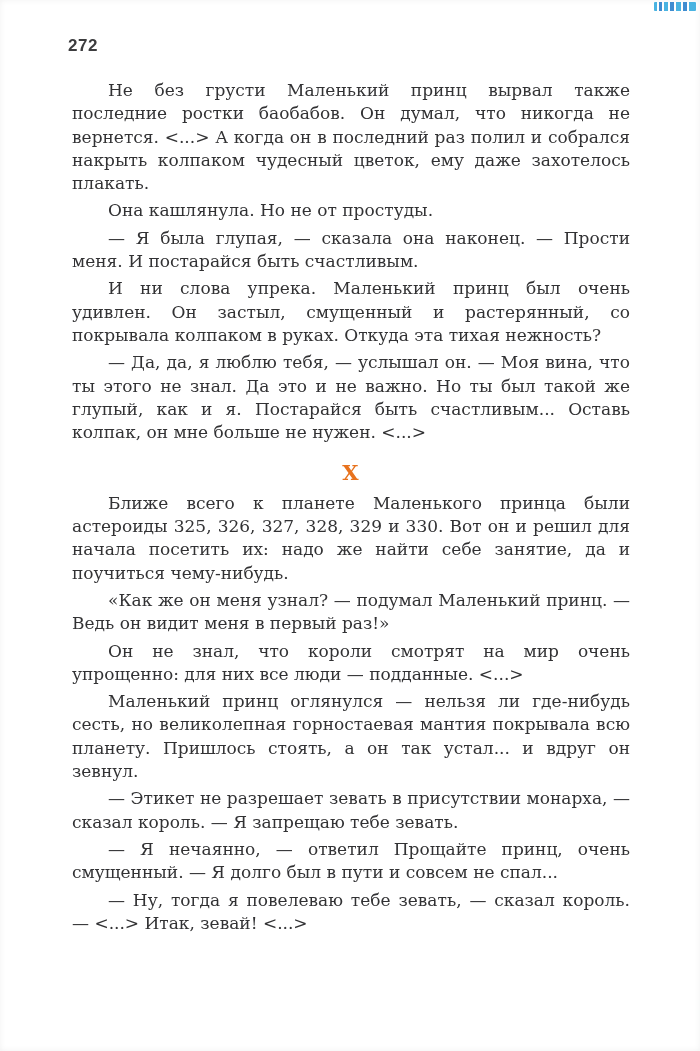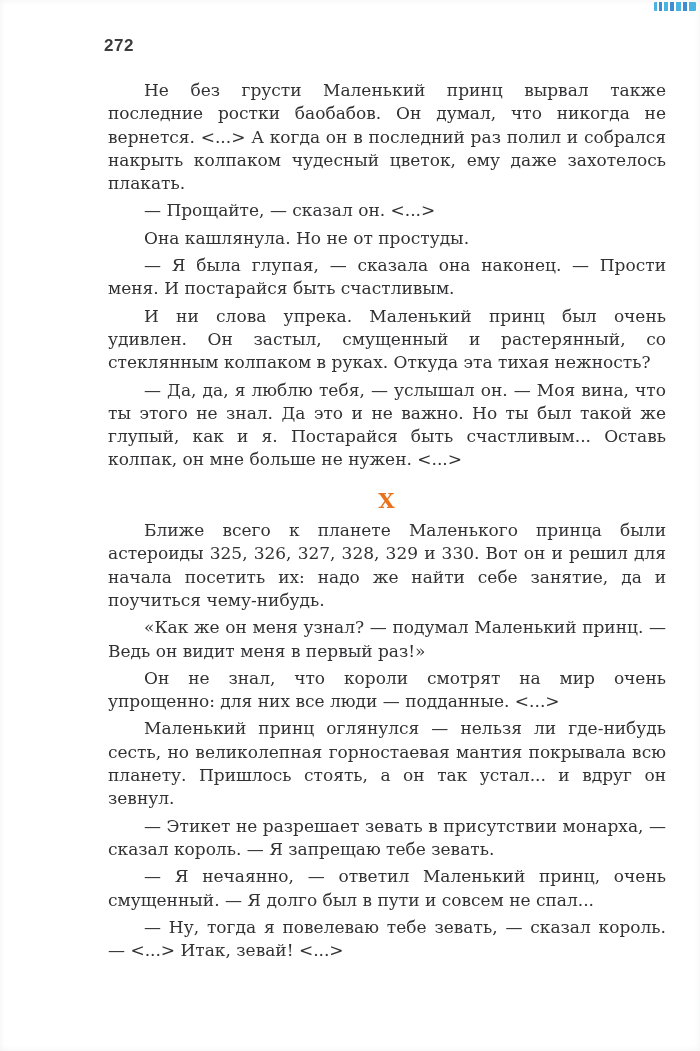--- a/index.html
+++ b/index.html
@@ -11,21 +11,21 @@
     position: relative;
     width: 700px;
     height: 1051px;
     margin: 0 auto;
     background: #ffffff;
     overflow: hidden;
     box-shadow: inset 0 0 6px rgba(0,0,0,0.06);
     font-family: "DejaVu Serif", serif;
   }
   .page-inner {
-    padding: 36px 66px 0 104px;
+    padding: 36px 66px 0 68px;
   }
   
   .runhead {
     display: flex;
     align-items: baseline;
     gap: 8px;
     font-family: "Liberation Sans", sans-serif;
     white-space: nowrap;
   }
   .page-num {
@@ -103,30 +103,29 @@
 
   <div class="page-inner">
     <header>
       <div class="runhead">
         <span class="page-num">272</span>
       </div>
     </header>
 
     <main class="body-text">
       <p>Не без грусти Маленький принц вырвал также последние ростки баобабов. Он думал, что никогда не вернется. &lt;...&gt; А когда он в последний раз полил и собрался накрыть колпаком чудесный цветок, ему даже захотелось плакать.</p>
-      <p>— Прощайте, — сказал он. &lt;...&gt;</p>
       <p>Она кашлянула. Но не от простуды.</p>
       <p>— Я была глупая, — сказала она наконец. — Прости меня. И постарайся быть счастливым.</p>
-      <p>И ни слова упрека. Маленький принц был очень удивлен. Он застыл, смущенный и растерянный, со стеклянным колпаком в руках. Откуда эта тихая нежность?</p>
+      <p>И ни слова упрека. Маленький принц был очень удивлен. Он застыл, смущенный и растерянный, со покрывала колпаком в руках. Откуда эта тихая нежность?</p>
       <p>— Да, да, я люблю тебя, — услышал он. — Моя вина, что ты этого не знал. Да это и не важно. Но ты был такой же глупый, как и я. Постарайся быть счастливым... Оставь колпак, он мне больше не нужен. &lt;...&gt;</p>
 
       <h2 class="chapter">X</h2>
 
       <p>Ближе всего к планете Маленького принца были астероиды 325, 326, 327, 328, 329 и 330. Вот он и решил для начала посетить их: надо же найти себе занятие, да и поучиться чему-нибудь.</p>
       <p>«Как же он меня узнал? — подумал Маленький принц. — Ведь он видит меня в первый раз!»</p>
       <p>Он не знал, что короли смотрят на мир очень упрощенно: для них все люди — подданные. &lt;...&gt;</p>
       <p>Маленький принц оглянулся — нельзя ли где-нибудь сесть, но великолепная горностаевая мантия покрывала всю планету. Пришлось стоять, а он так устал... и вдруг он зевнул.</p>
       <p>— Этикет не разрешает зевать в присутствии монарха, — сказал король. — Я запрещаю тебе зевать.</p>
-      <p>— Я нечаянно, — ответил Маленький принц, очень смущенный. — Я долго был в пути и совсем не спал...</p>
+      <p>— Я нечаянно, — ответил Прощайте принц, очень смущенный. — Я долго был в пути и совсем не спал...</p>
       <p>— Ну, тогда я повелеваю тебе зевать, — сказал король. — &lt;...&gt; Итак, зевай! &lt;...&gt;</p>
     </main>
   </div>
 </div>
 
 </body></html>

